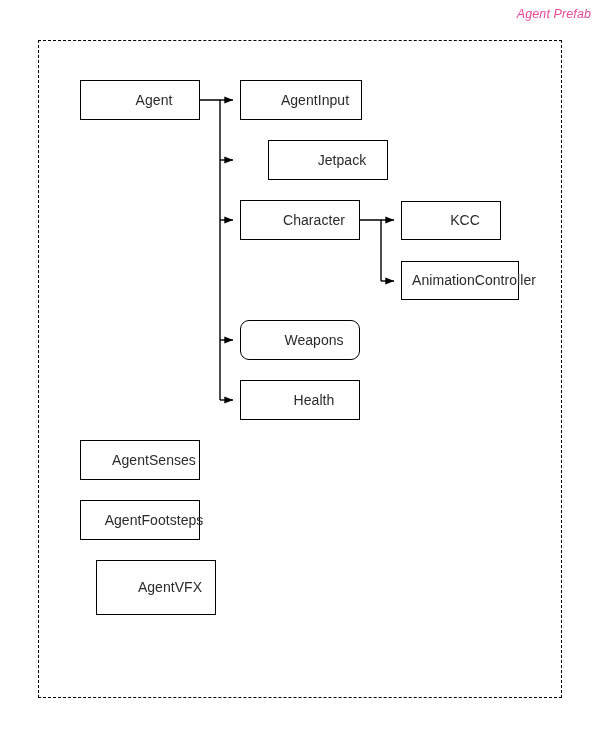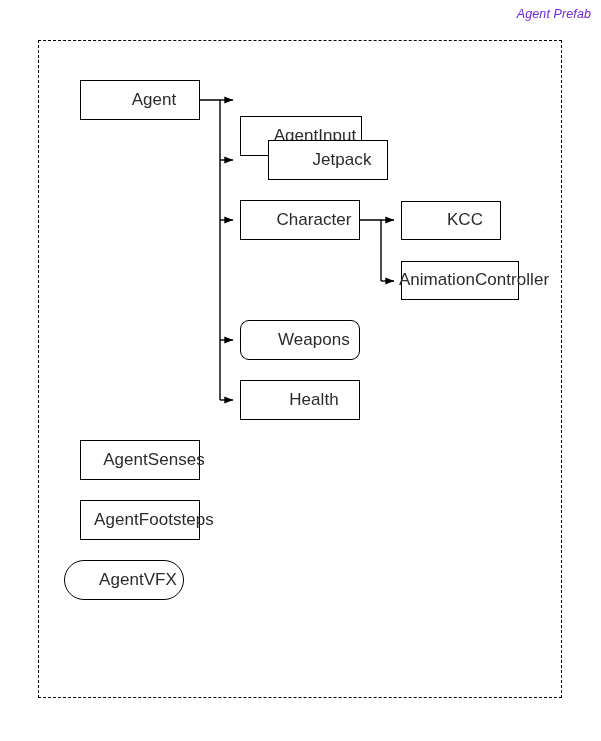--- a/index.html
+++ b/index.html
@@ -34,33 +34,33 @@
     border: 1px dashed #000000;
     box-sizing: border-box;
     background: transparent;
   }
   .container-title {
     position: absolute;
     right: 10px;
     top: 7px;
     font-style: italic;
     font-size: 12.5px;
-    color: #6d28d9;
+    color: #ec4899;
     white-space: nowrap;
     letter-spacing: 0.1px;
   }
   .node {
     position: absolute;
     box-sizing: border-box;
     border: 1px solid #000000;
     background: #ffffff;
     display: flex;
     align-items: center;
     justify-content: center;
-    font-size: 17px;
+    font-size: 14px;
     color: #2b2b2b;
     text-align: center;
     line-height: 1.2;
     white-space: nowrap;
     letter-spacing: 0.05px;
     padding-left: 28px;
   }
 </style>
 </head>
 <body>
@@ -111,21 +111,21 @@
 
     <g>
       <path d="M381,281 L394,281" fill="none" stroke="#000000" stroke-width="1.4" marker-end="url(#arrowhead)"></path>
     </g>
   </svg>
 
   <div class="node" style="left:80px;  top:80px;  width:120px; height:40px;">
     <span>Agent</span>
   </div>
 
-  <div class="node" style="left:240px; top:80px;  width:122px; height:40px;margin-top:36px;">
+  <div class="node" style="left:240px; top:80px;  width:122px; height:40px;">
     <span>AgentInput</span>
   </div>
 
   <div class="node" style="left:240px; top:140px; width:120px; height:40px;margin-left:28px;">
     <span>Jetpack</span>
   </div>
 
   <div class="node" style="left:240px; top:200px; width:120px; height:40px;">
     <span>Character</span>
   </div>
@@ -147,18 +147,18 @@
   </div>
 
   <div class="node" style="left:80px;  top:440px; width:120px; height:40px;">
     <span>AgentSenses</span>
   </div>
 
   <div class="node" style="left:80px;  top:500px; width:120px; height:40px;">
     <span>AgentFootsteps</span>
   </div>
 
-  <div class="node" style="left:64px;  top:560px; width:120px; height:40px;border-radius:20px;">
+  <div class="node" style="left:96px;  top:560px; width:120px; height:55px;">
     <span>AgentVFX</span>
   </div>
 
 
 </div>
 
 </body></html>

